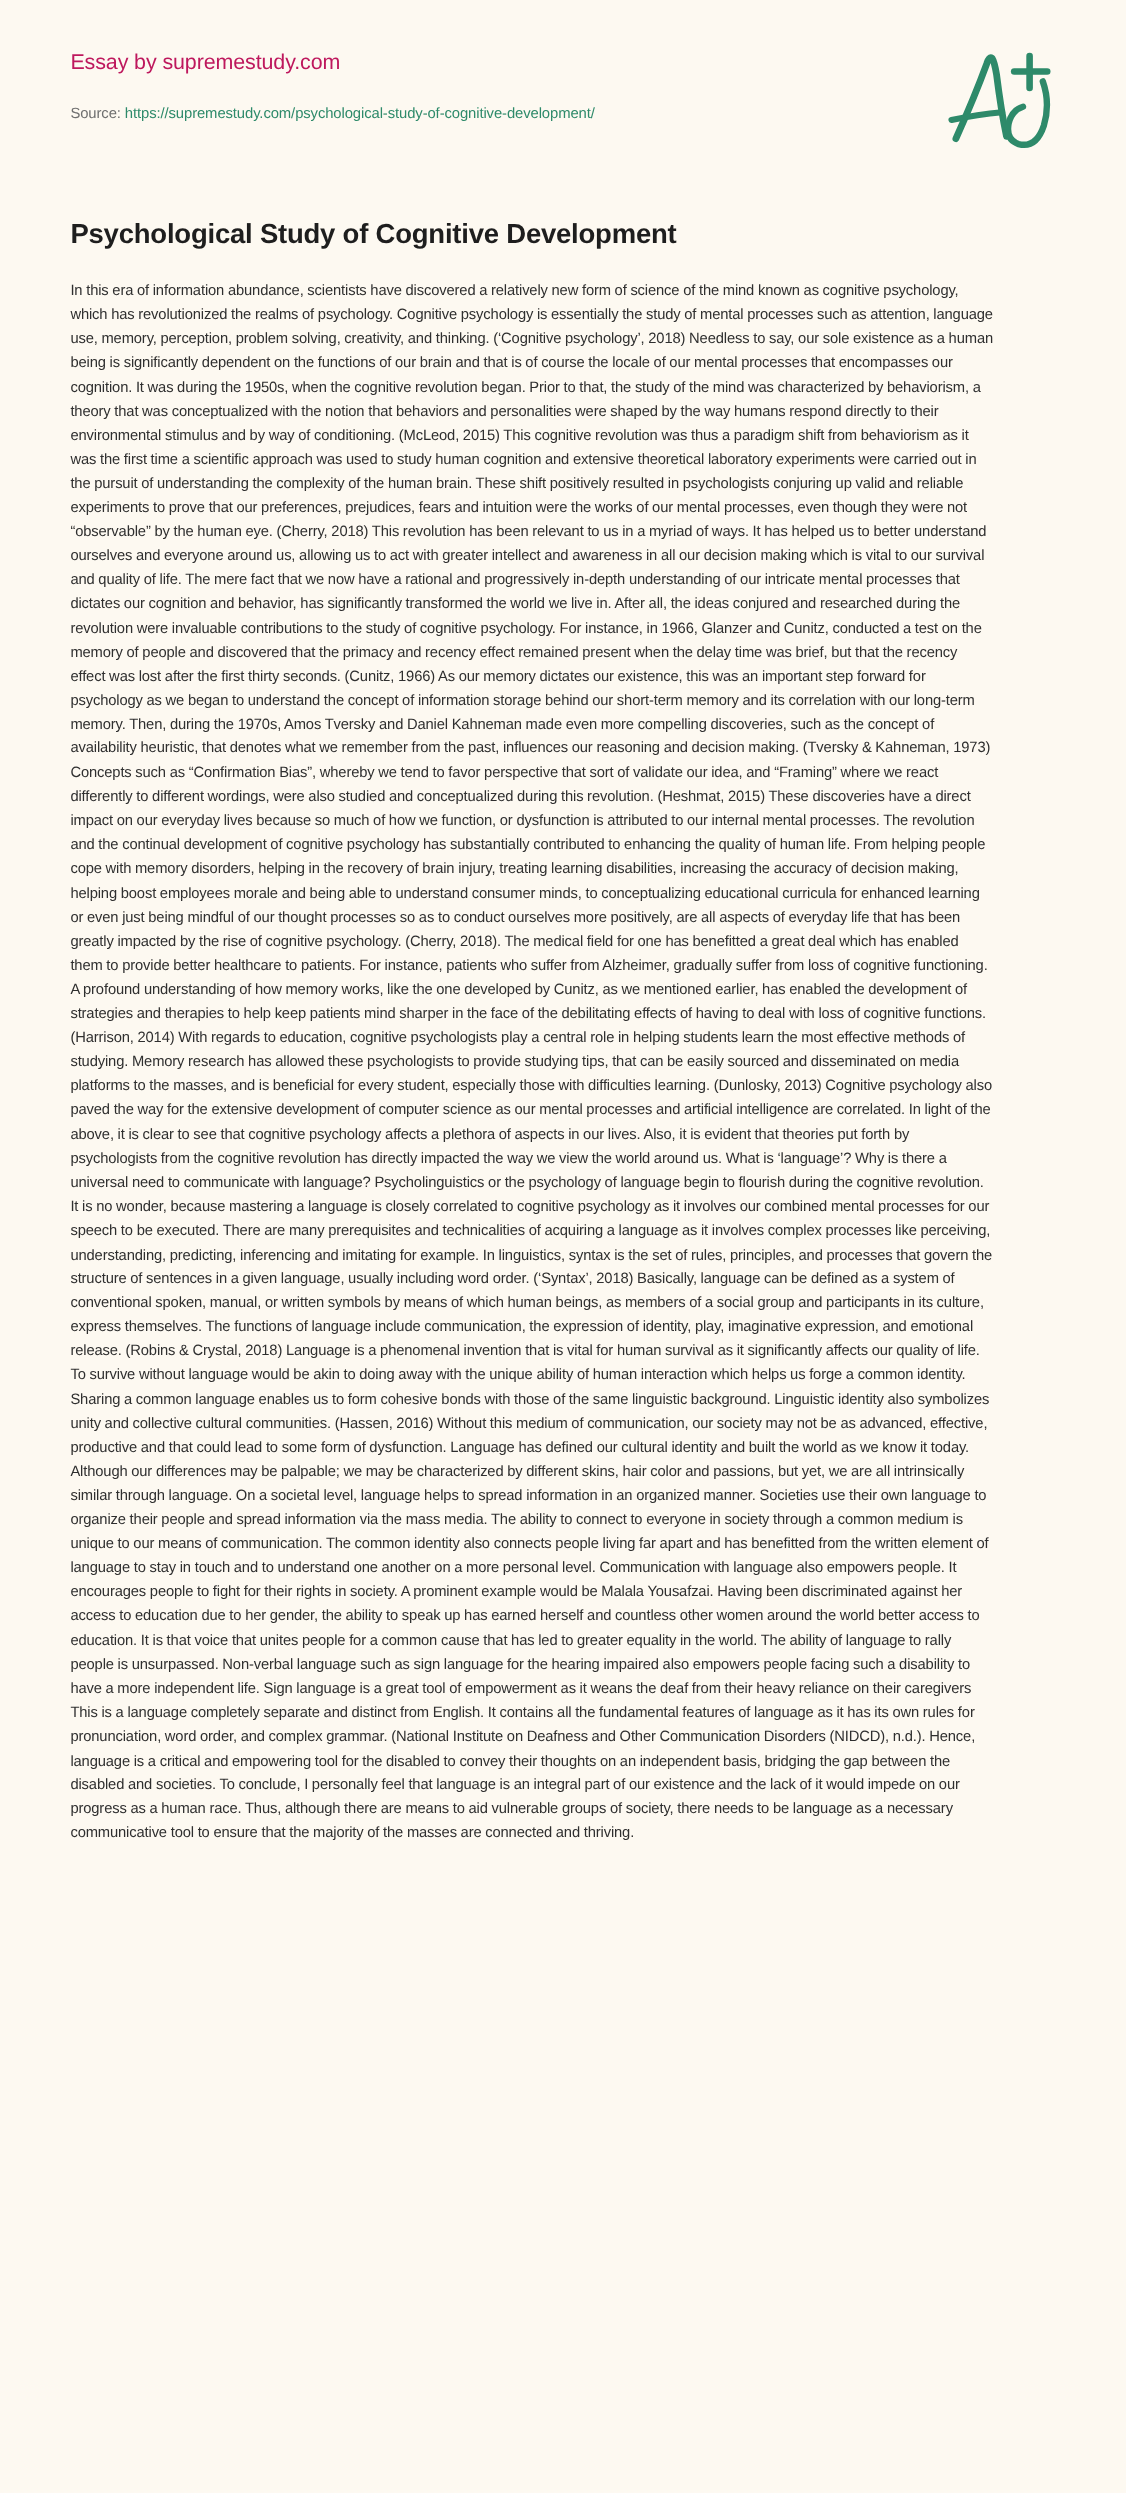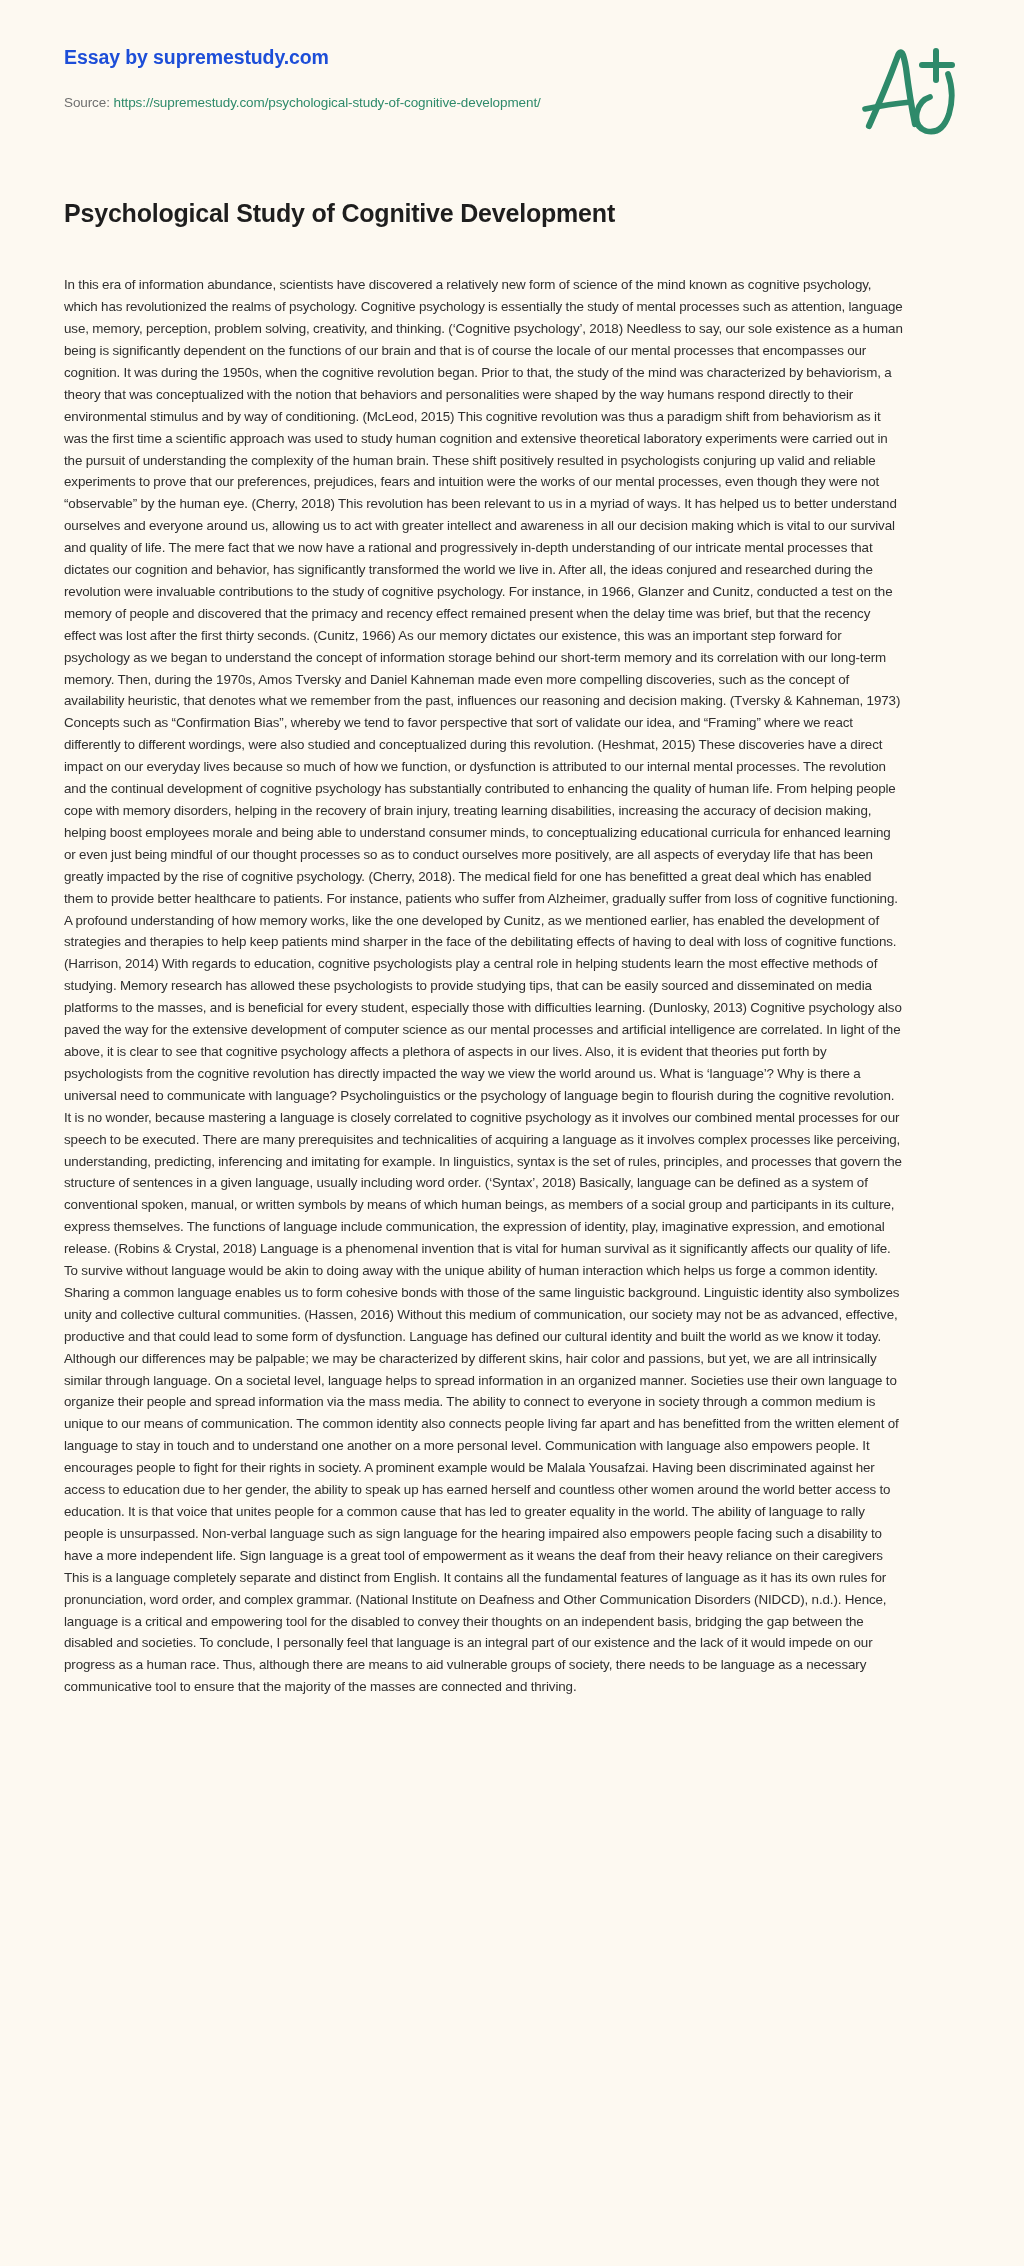--- a/index.html
+++ b/index.html
@@ -19,23 +19,23 @@
 
   
   .page-header {
     position: relative;
     padding: 46px 64px 0 64px;
     height: 150px;
   }
 
   .brand-line {
     font-size: 19.5px;
-    font-weight: bold;
+    font-weight: normal;
     letter-spacing: -0.1px;
-    color: #1d4ed8;
+    color: #be185d;
     line-height: 1.2;
   }
 
   .source-line {
     margin-top: 26px;
     font-size: 13.5px;
     color: #6f6f6f;
     letter-spacing: -0.1px;
     line-height: 1.2;
     white-space: nowrap;
@@ -65,21 +65,21 @@
   .article {
     padding: 0 92px 0 64px;
   }
 
   .doc-title {
     font-size: 25px;
     font-weight: bold;
     color: #1e1e1e;
     letter-spacing: -0.2px;
     line-height: 1.25;
-    margin-bottom: 45px;
+    margin-bottom: 24px;
   }
 
   .doc-body {
     font-size: 13.6px;
     line-height: 21.9px;
     color: #2f2f2f;
     text-align: left;
     letter-spacing: -0.12px;
     word-spacing: -0.2px;
     max-width: 852px;

